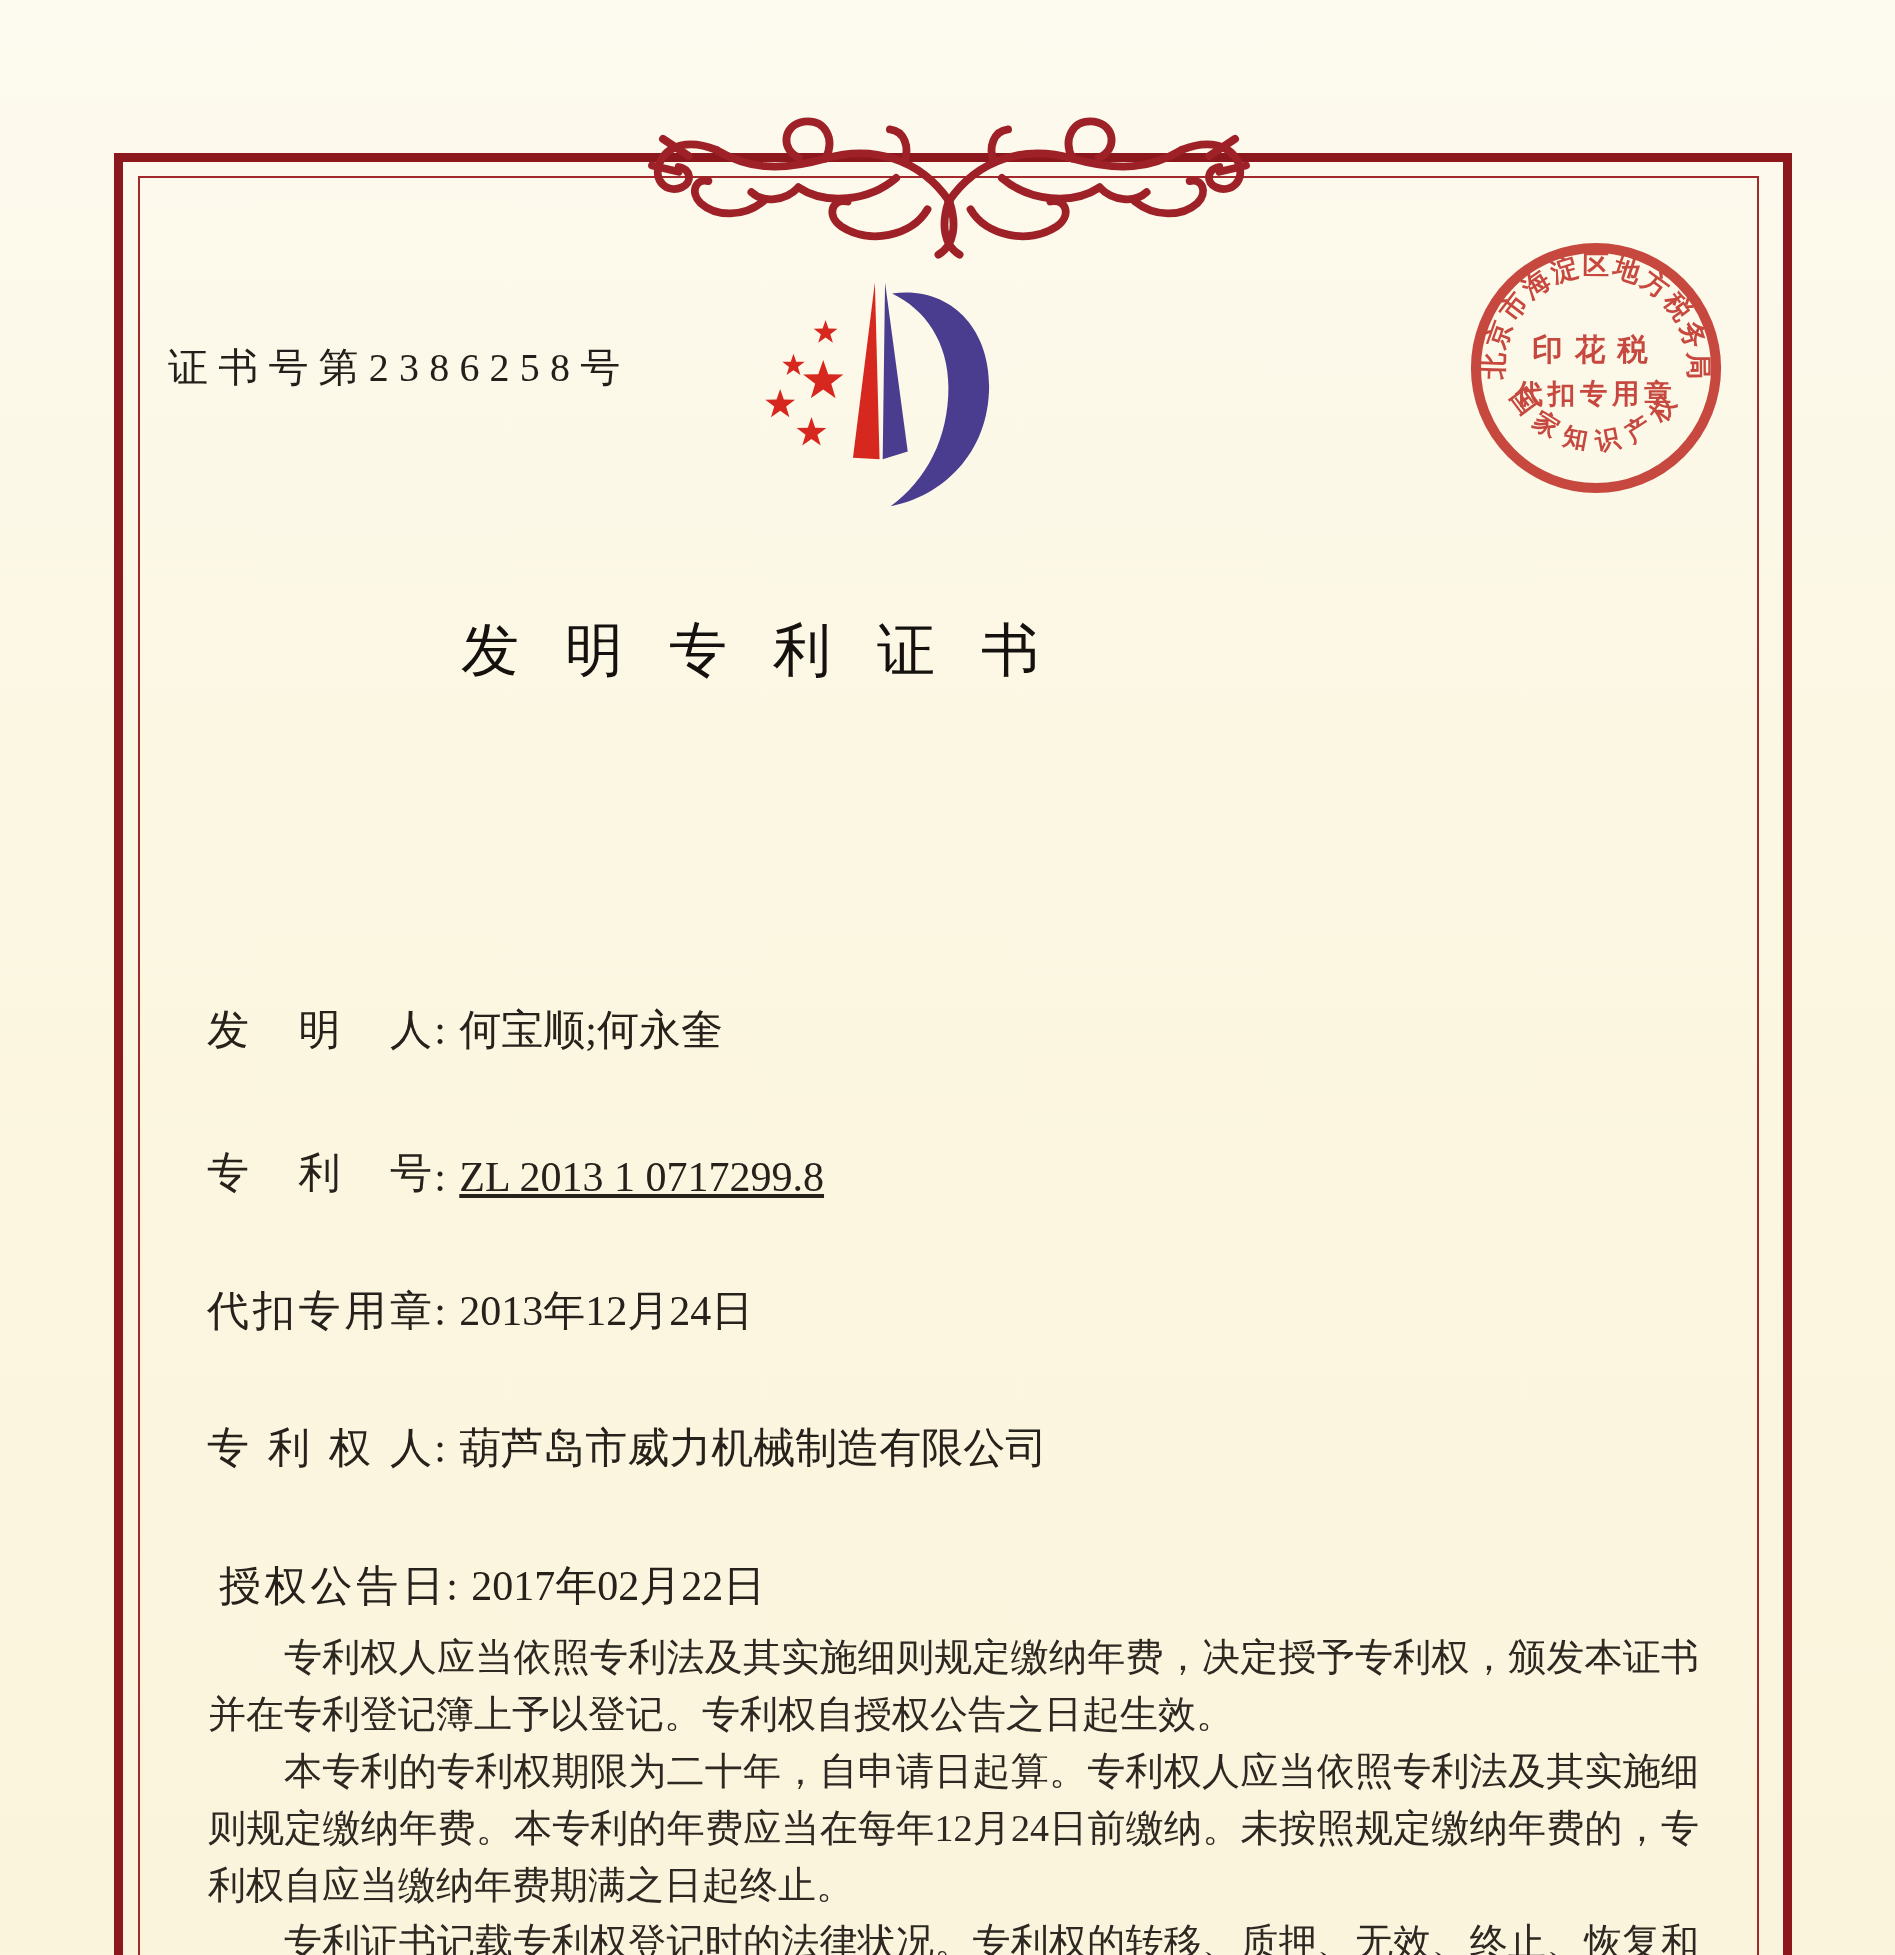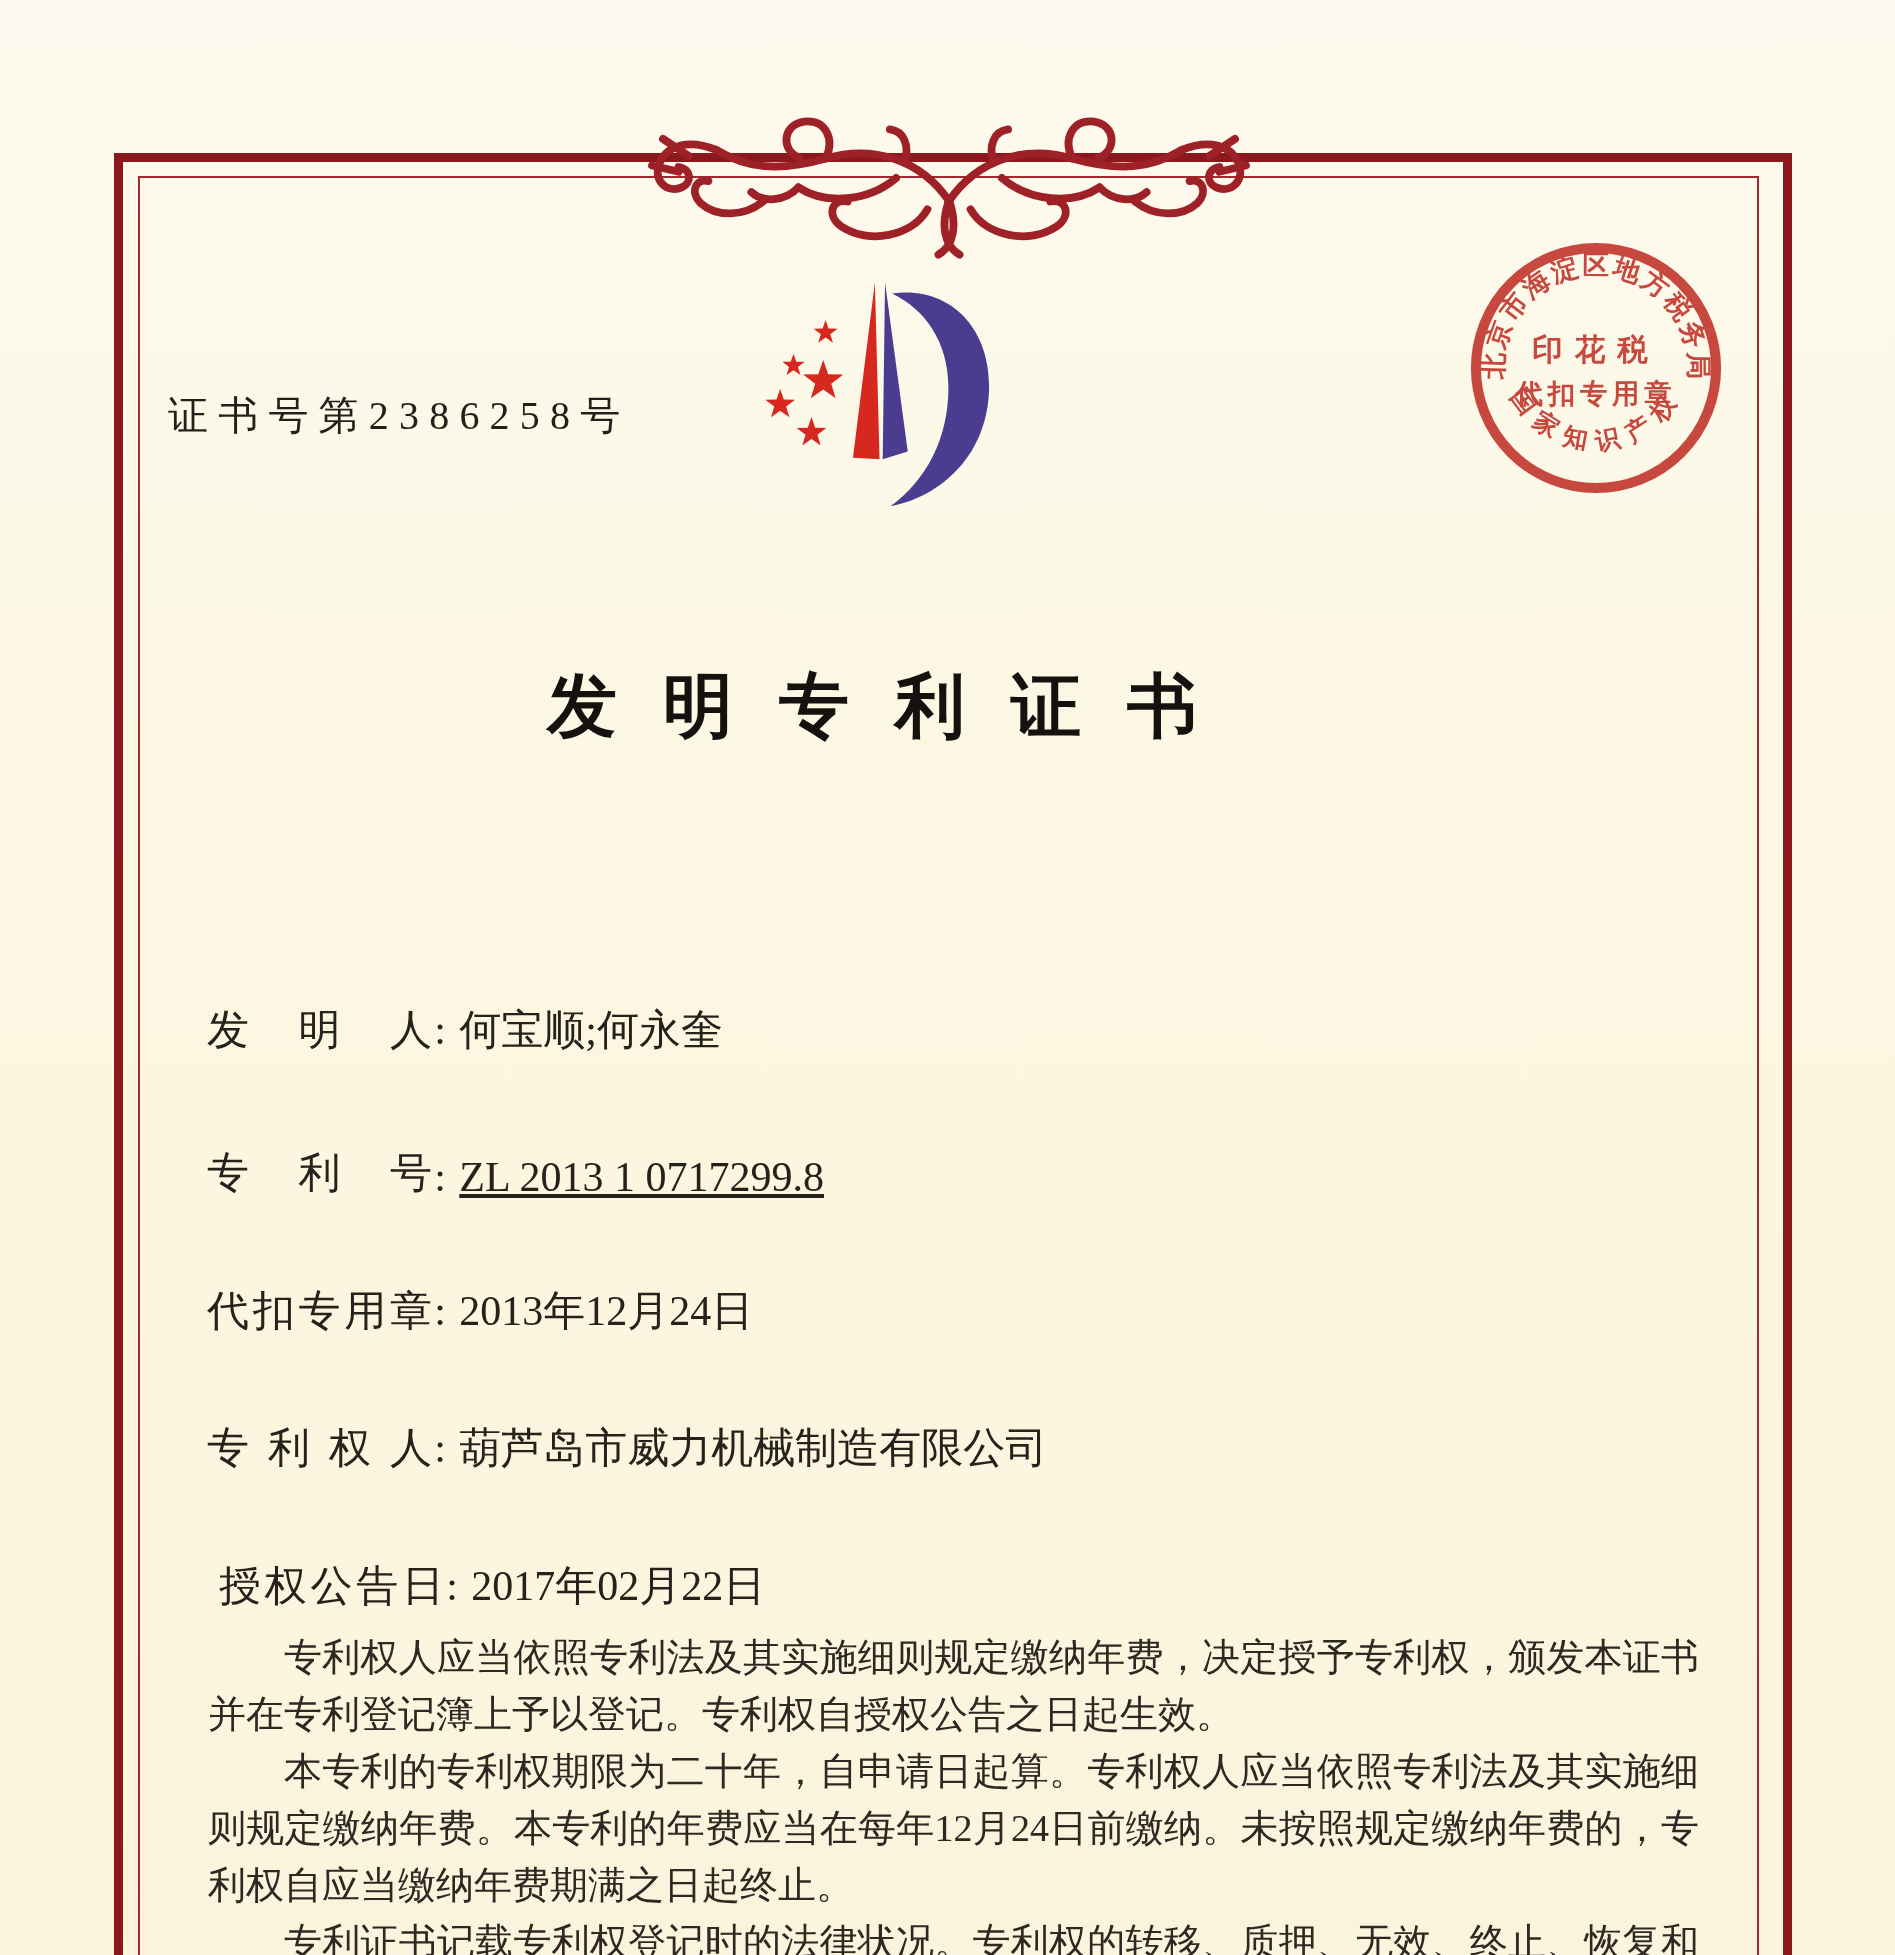--- a/index.html
+++ b/index.html
@@ -6,23 +6,23 @@
   .page{position:relative;width:1896px;height:2743px;background:#fcf7e3;overflow:hidden;
         font-family:"Liberation Serif","DejaVu Serif",serif;color:#2b2620;}
   .page::before{content:"";position:absolute;inset:0;
         background:linear-gradient(180deg,#fdfaef 0%,#fcf7e2 30%,#fbf4dd 70%,#fdf8ea 100%);}
   
   .frame-outer{position:absolute;left:114px;top:153px;width:1660px;height:2449px;
         border:9.4px solid #8c181d;z-index:2;}
   .frame-inner{position:absolute;left:138px;top:176px;width:1617px;height:2406px;
         border:2.7px solid #a22a2c;z-index:2;}
   .orn{position:absolute;z-index:3;}
-  .txt{position:absolute;z-index:4;margin-top:48px;}
+  .txt{position:absolute;z-index:4;}
   .certno{left:168px;top:340px;font-size:40px;letter-spacing:10.2px;color:#231f1a;}
-  .title{left:461px;top:612px;width:868px;text-align:center;font-size:70px;font-weight:bold;
+  .title{left:461px;top:612px;width:868px;font-size:58px;font-weight:normal;
          letter-spacing:46px;color:#14110e;white-space:nowrap;}
   .frow{position:absolute;left:207px;font-size:42px;color:#26211b;white-space:nowrap;z-index:4;}
   .flabel{display:inline-block;width:225px;text-align:justify;text-align-last:justify;vertical-align:bottom;}
   .fcolon{display:inline-block;margin:0 13.3px 0 2.3px;}
   .paras{position:absolute;left:208px;top:1629px;width:1491px;z-index:4;
          font-size:38px;line-height:57px;text-align:justify;color:#2e2822;}
   .paras p{margin:0;text-indent:2em;}
   .stampwrap{position:absolute;left:1455px;top:227px;z-index:3;opacity:.92;}
   .logowrap{position:absolute;left:737px;top:270px;z-index:3;}
 </style>

